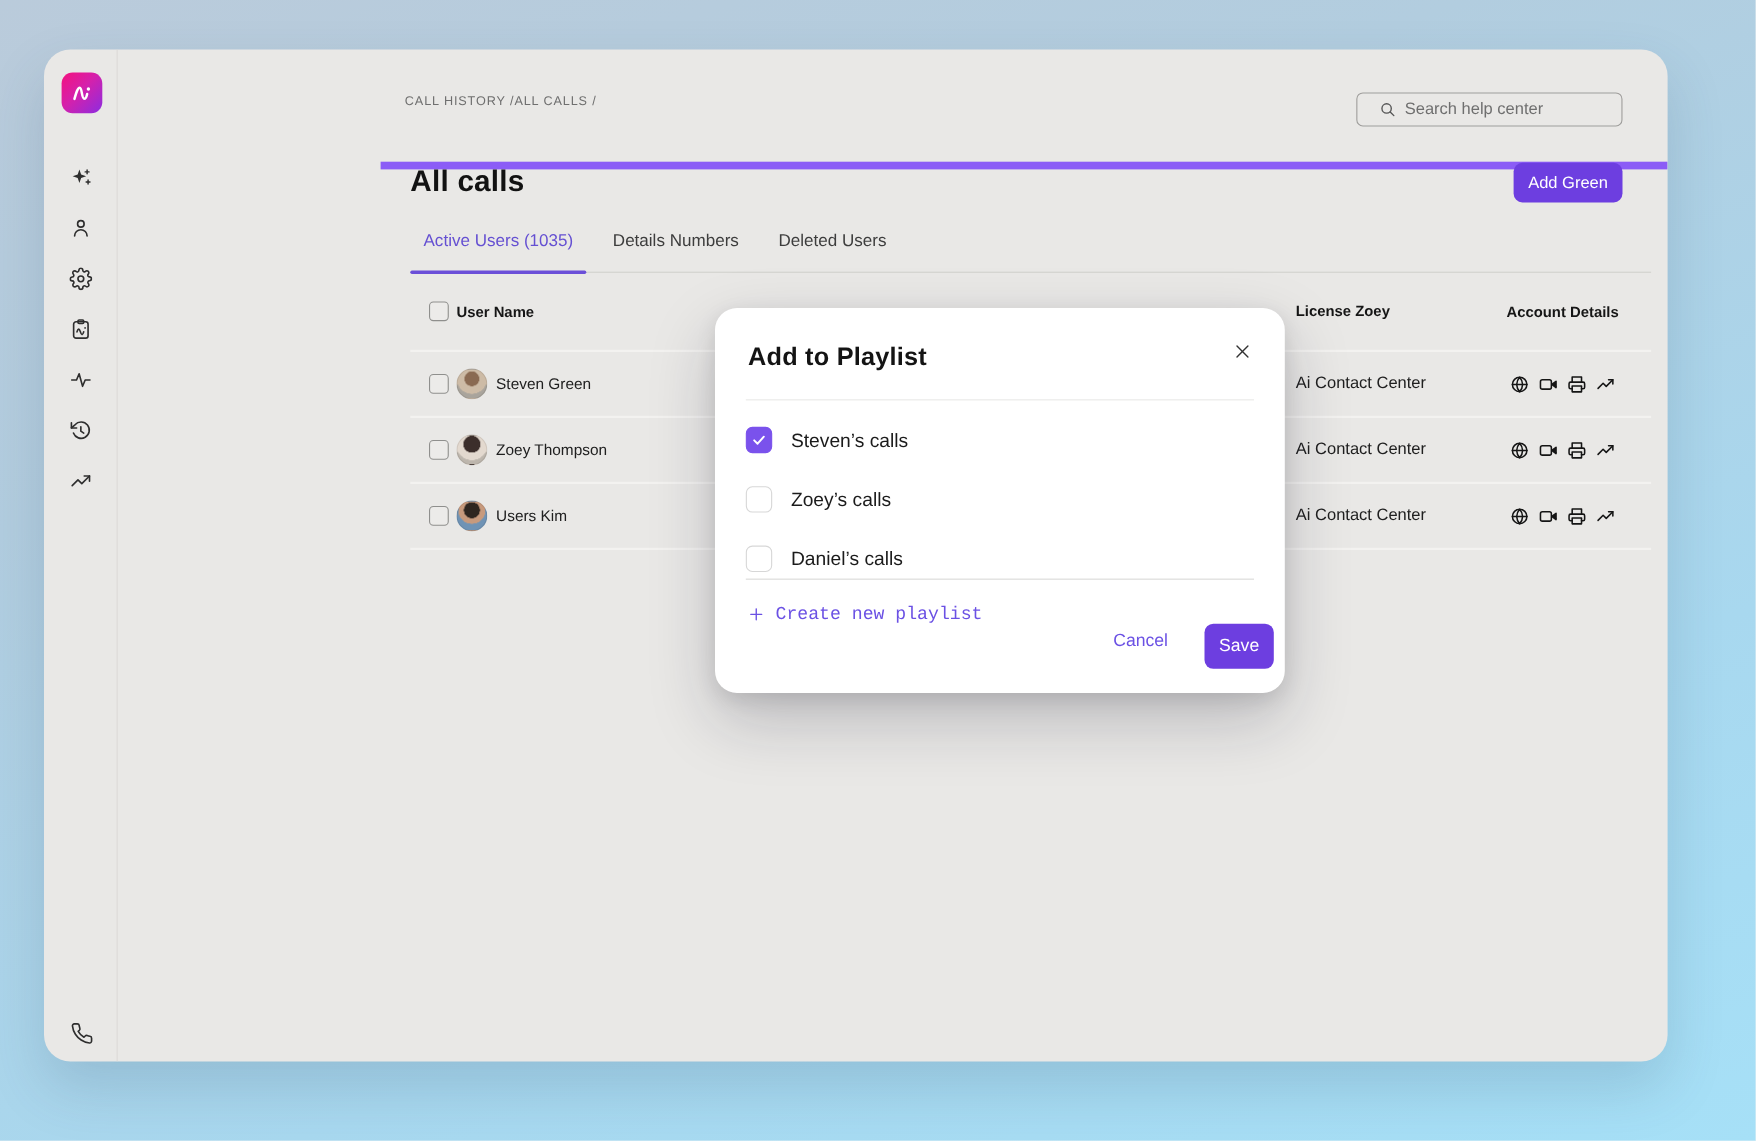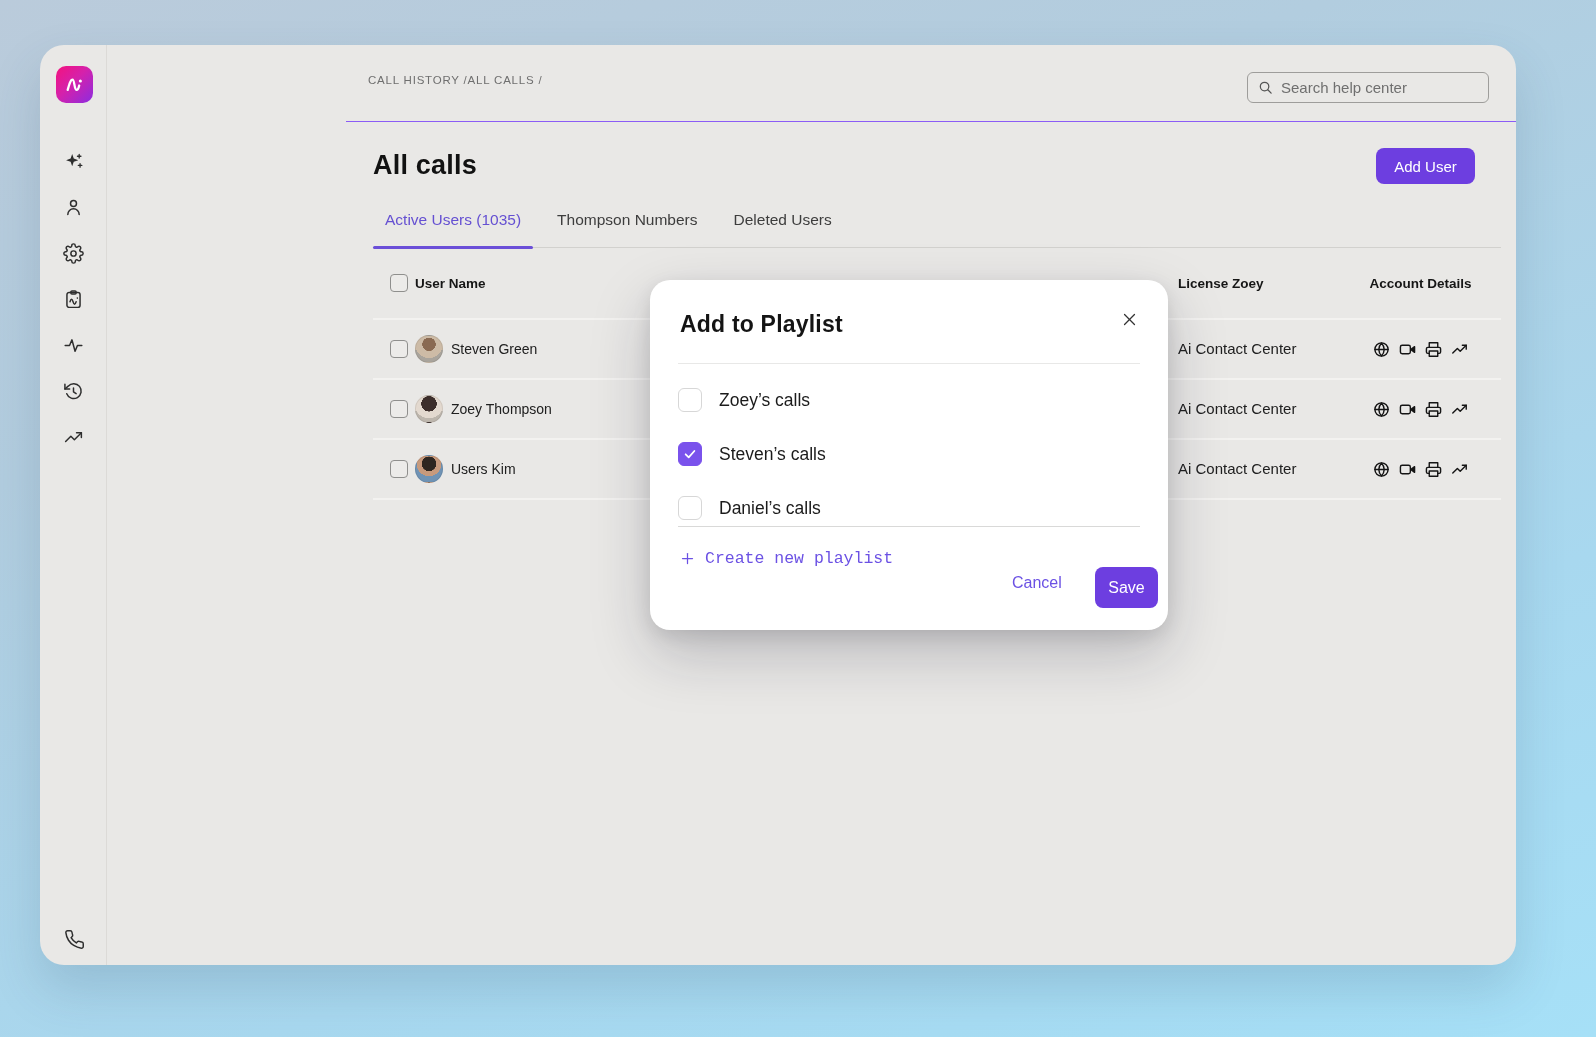--- a/index.html
+++ b/index.html
@@ -30,29 +30,29 @@
   .panel-header { height:77px; border-bottom:1px solid #dcdad7; position:relative; }
   .office-select {
     position:absolute; left:13px; top:26px; width:211px; height:41px;
     border:1.5px solid #454545; border-radius:8px; background:transparent;
     display:flex; align-items:center; justify-content:space-between; padding:0 14px 0 16px;
     font-size:16px; color:#1b1b1b; cursor:pointer;
   }
   .office-select svg { width:16px; height:16px; stroke:#1b1b1b; stroke-width:2; fill:none; stroke-linecap:round; stroke-linejoin:round; }
   
   .main { position:absolute; left:306px; top:0; right:0; height:100%; }
-  .main-header { height:77px; border-bottom:1px solid #8b5cf6; position:relative; }
+  .main-header { height:97px; border-bottom:7px solid #8b5cf6; position:relative;margin-top:12px; }
   .breadcrumb {
     position:absolute; left:22px; top:29px; font-size:11.5px; letter-spacing:.8px;
     color:#6f6f6f; text-transform:uppercase;
   }
   .help-search {
-    position:absolute; right:27px; top:27px; width:242px; height:31px;
+    position:absolute; right:41px; top:27px; width:242px; height:31px;
     border:1px solid #9e9d9b; border-radius:6px; display:flex; align-items:center; gap:8px;
-    padding:0 10px; cursor:text; background:transparent;
+    padding:0 20px; cursor:text; background:transparent;
   }
   .help-search svg { width:15px; height:15px; stroke:#555; stroke-width:2; fill:none; stroke-linecap:round; }
   .help-search .ph { font-size:15px; color:#6f6f6f; }
   .page-title { position:absolute; left:27px; top:105px; font-size:27px; font-weight:700; color:#121212; letter-spacing:.2px; }
   .add-user-btn {
     position:absolute; right:41px; top:103px; width:99px; height:36px; border:none;
     background:#6d3ee0; color:#fff; font-size:15px; border-radius:8px; cursor:pointer;
     font-family:inherit; display:flex; align-items:center; justify-content:center;
   }
   
@@ -185,25 +185,25 @@
       <div class="help-search">
         <svg viewBox="0 0 24 24">
             <circle cx="10.5" cy="10.5" r="6.8"></circle>
             <line x1="15.7" y1="15.7" x2="21" y2="21"></line>
           </svg>
         <span class="ph">Search help center</span>
       </div>
     </div>
 
     <div class="page-title">All calls</div>
-    <button class="add-user-btn">Add User</button>
+    <button class="add-user-btn">Add Green</button>
 
     <div class="tabs">
       <div class="tab active">Active Users (1035)</div>
-      <div class="tab">Thompson Numbers</div>
+      <div class="tab">Details Numbers</div>
       <div class="tab">Deleted Users</div>
     </div>
 
     <div class="table">
       <div class="t-row t-head">
         <div class="cb"></div>
         <div class="col-name">
             <span class="head-label">User Name</span>
           </div>
         <div class="col-license"><span class="head-label">License Zoey</span></div>
@@ -312,32 +312,32 @@
     <div class="modal-close">
       <svg viewBox="0 0 24 24" fill="none">
           <line x1="5" y1="5" x2="19" y2="19"></line>
           <line x1="19" y1="5" x2="5" y2="19"></line>
         </svg>
     </div>
     <div class="m-div1"></div>
 
     <div class="m-options">
       <div class="m-opt">
-        <div class="m-cb">
-          
-        </div>
-        <span class="m-opt-label">Zoey’s calls</span>
-      </div>
-      <div class="m-opt">
         <div class="m-cb checked">
           <svg viewBox="0 0 24 24">
               <polyline points="4.5 12.5 9.8 17.8 19.5 6.8"></polyline>
             </svg>
         </div>
         <span class="m-opt-label">Steven’s calls</span>
+      </div>
+      <div class="m-opt">
+        <div class="m-cb">
+          
+        </div>
+        <span class="m-opt-label">Zoey’s calls</span>
       </div>
       <div class="m-opt">
         <div class="m-cb">
           
         </div>
         <span class="m-opt-label">Daniel’s calls</span>
       </div>
     </div>
 
     <div class="m-div2"></div>

